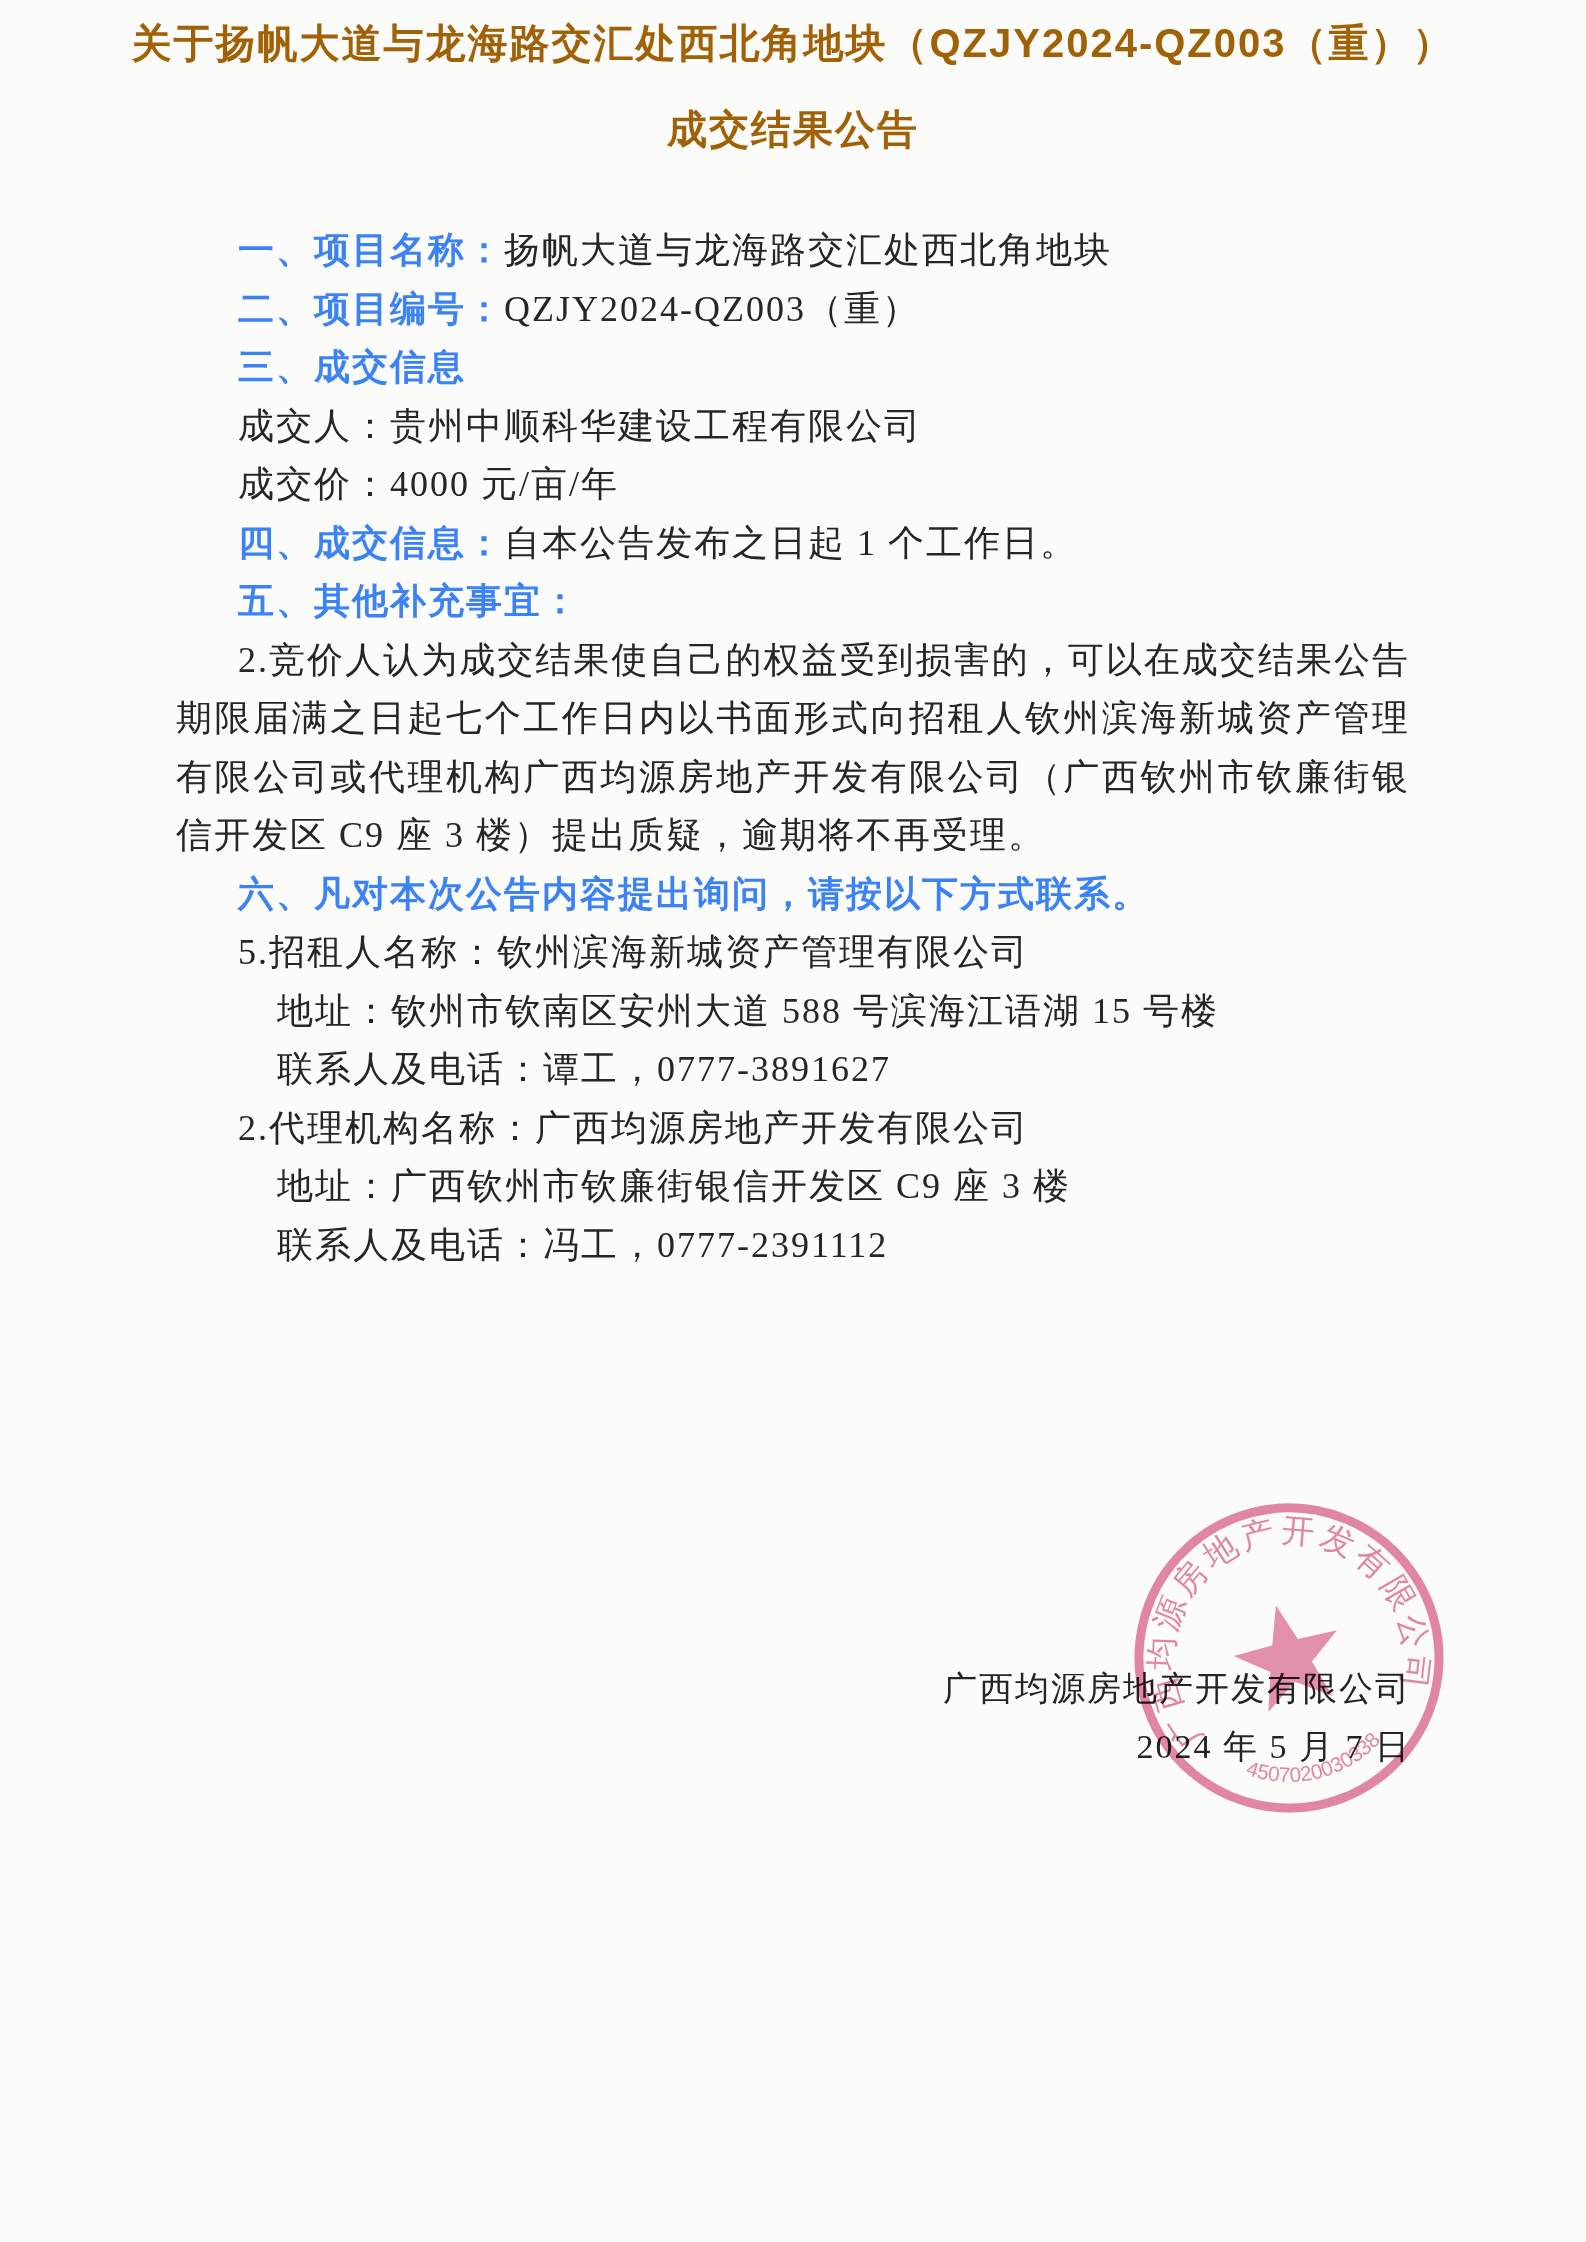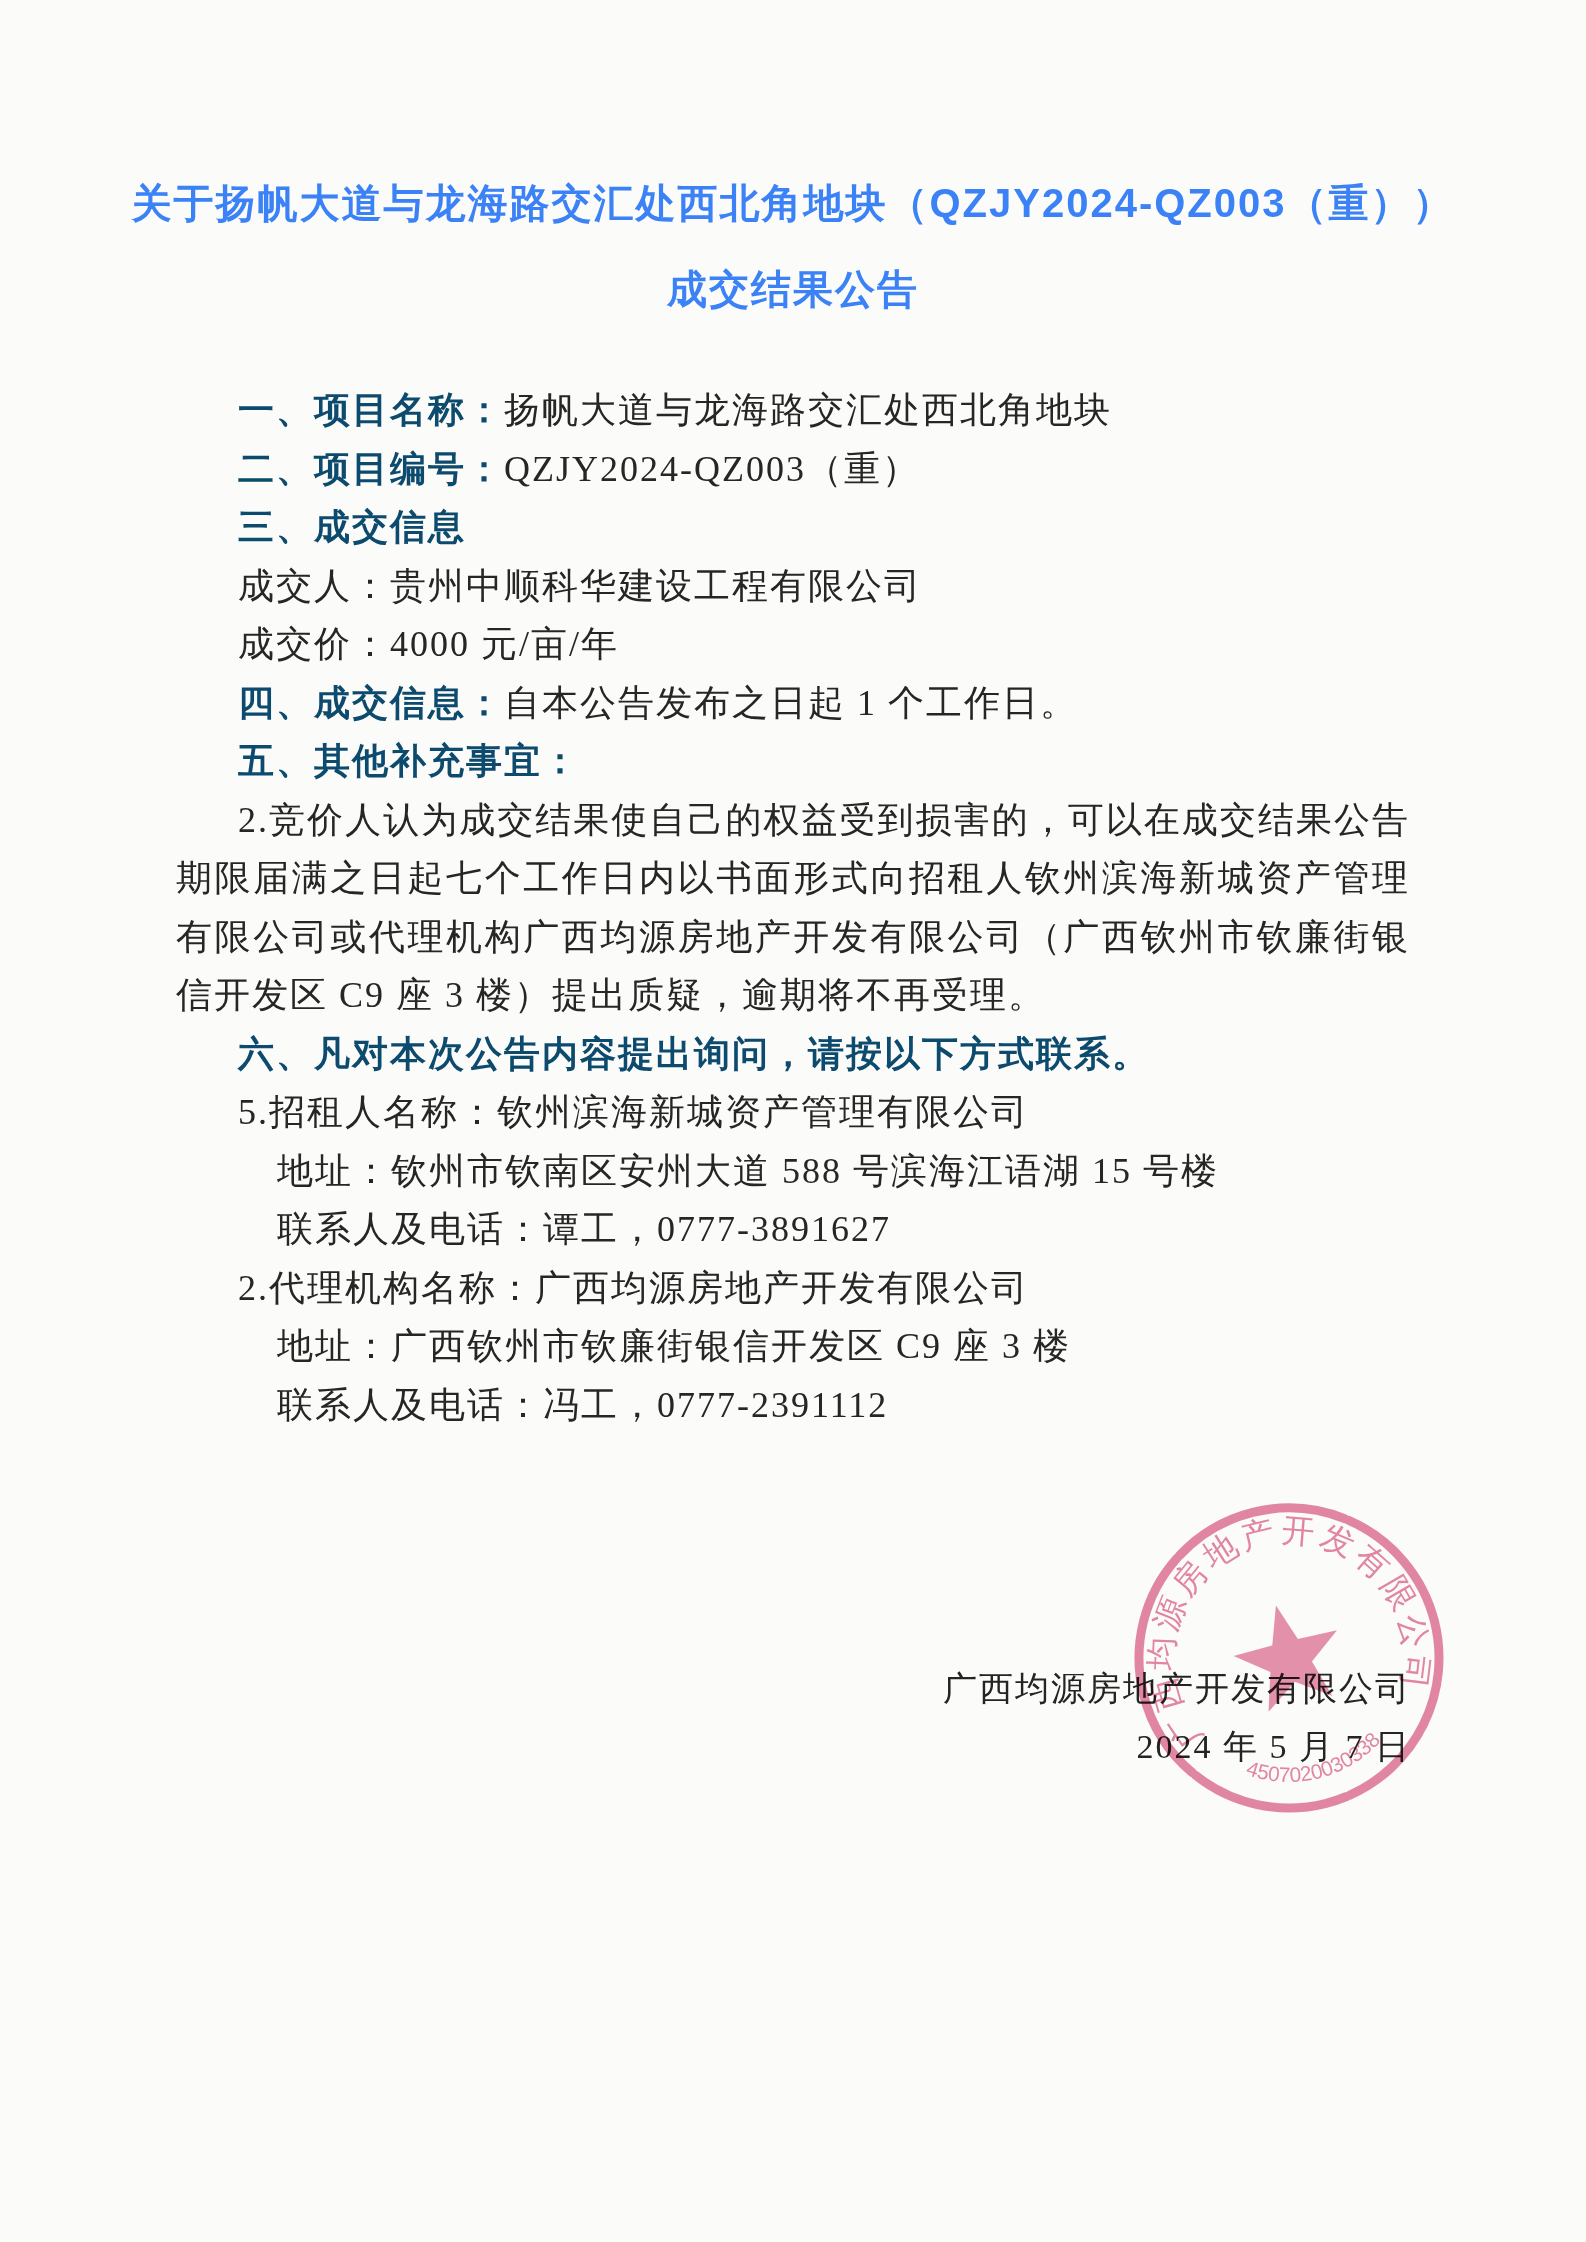--- a/index.html
+++ b/index.html
@@ -8,45 +8,44 @@
     width:1586px;height:2242px;
     margin:0 auto;
     background:#fbfbf9;
     box-shadow:0 0 14px rgba(0,0,0,.35);
     font-family:"Liberation Serif","DejaVu Serif",serif;
     color:#262626;
     overflow:hidden;
   }
   .title{
     margin:0;
-    padding-top:160px;
     text-align:center;
     font-family:"Liberation Sans","DejaVu Sans",sans-serif;
     font-weight:bold;
     font-size:40px;
     line-height:86px;
     letter-spacing:2px;
-    color:#3b82f6;
+    color:#a16207;
   }
   .title-line{display:block;}
   .doc-body{
     margin-top:49px;
     padding:0 176px;
     font-size:36px;
     line-height:58.5px;
     letter-spacing:2px;
   }
   .para{margin:0;}
   .para.indent{text-indent:62px;}
   .para.sub{margin-left:101px;}
   .para.justify{text-align:justify;text-align-last:left;}
   .label{
     font-family:Liberation Serif, serif;
     font-weight:bold;
-    color:#0c4a6e;
+    color:#3b82f6;
   }
   .signature{
     position:absolute;
     top:1660px;
     right:175px;
     text-align:right;
     font-size:34px;
     line-height:58px;
     letter-spacing:2px;
     color:#242424;

